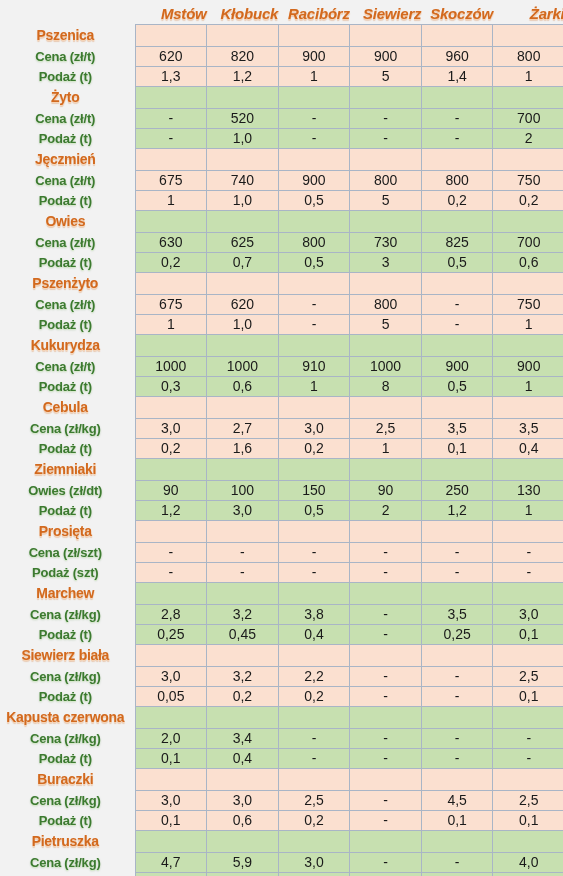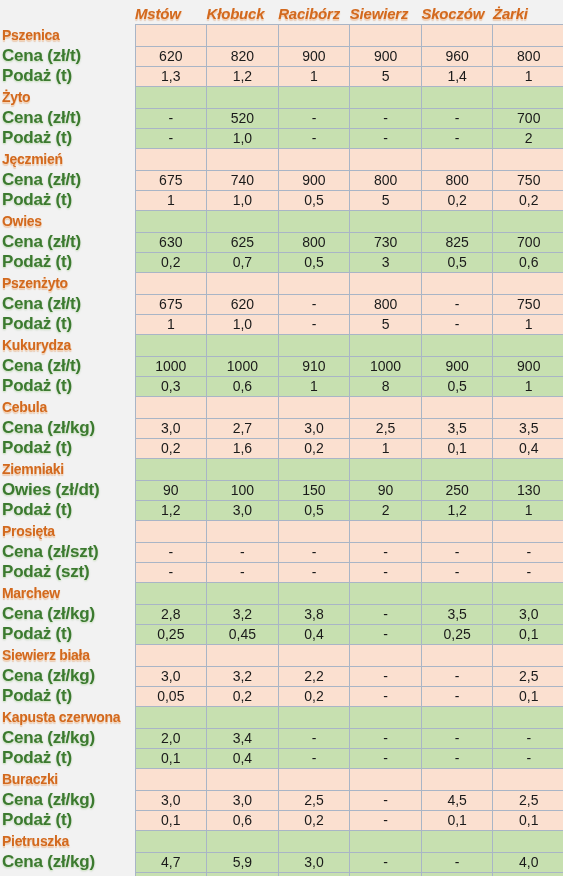--- a/index.html
+++ b/index.html
@@ -26,54 +26,54 @@
   .corner-cell {
     width: 133px;
     background: #f2f2f2;
     border: none;
   }
 
   .col-head {
     width: 71.6px;
     background: #f2f2f2;
     border: none;
-    text-align: left;
+    text-align: right;
     vertical-align: bottom;
     padding: 0 0 2px 0;
     font-style: italic;
     font-weight: bold;
     font-size: 15px;
     color: #D2691E;
     text-shadow: 0 1px 0 #f7cfae, 0 2px 1px rgba(210,105,30,0.28);
     white-space: nowrap;
     letter-spacing: -0.2px;
   }
 
   
   .row-label {
     background: #f2f2f2;
     border: none;
-    text-align: left;
+    text-align: center;
     padding: 0 6px 0 2px;
     white-space: nowrap;
     vertical-align: middle;
     margin-left: 6px;
   }
 
   .label-product {
     font-weight: bold;
     font-size: 14px;
     color: #D2691E;
     text-shadow: 0 1px 0 #f6d4b6, 0 2px 1px rgba(210,105,30,0.30);
     letter-spacing: -0.3px;
   }
 
   .label-metric {
     font-weight: bold;
-    font-size: 17px;
+    font-size: 13px;
     color: #3C7A30;
     text-shadow: 0 1px 0 #d8e9cd, 0 1px 2px rgba(60,122,48,0.30);
     letter-spacing: -0.2px;
   }
 
   
   .cell {
     border: 1px solid #a9b5c6;
     text-align: center;
     vertical-align: middle;

